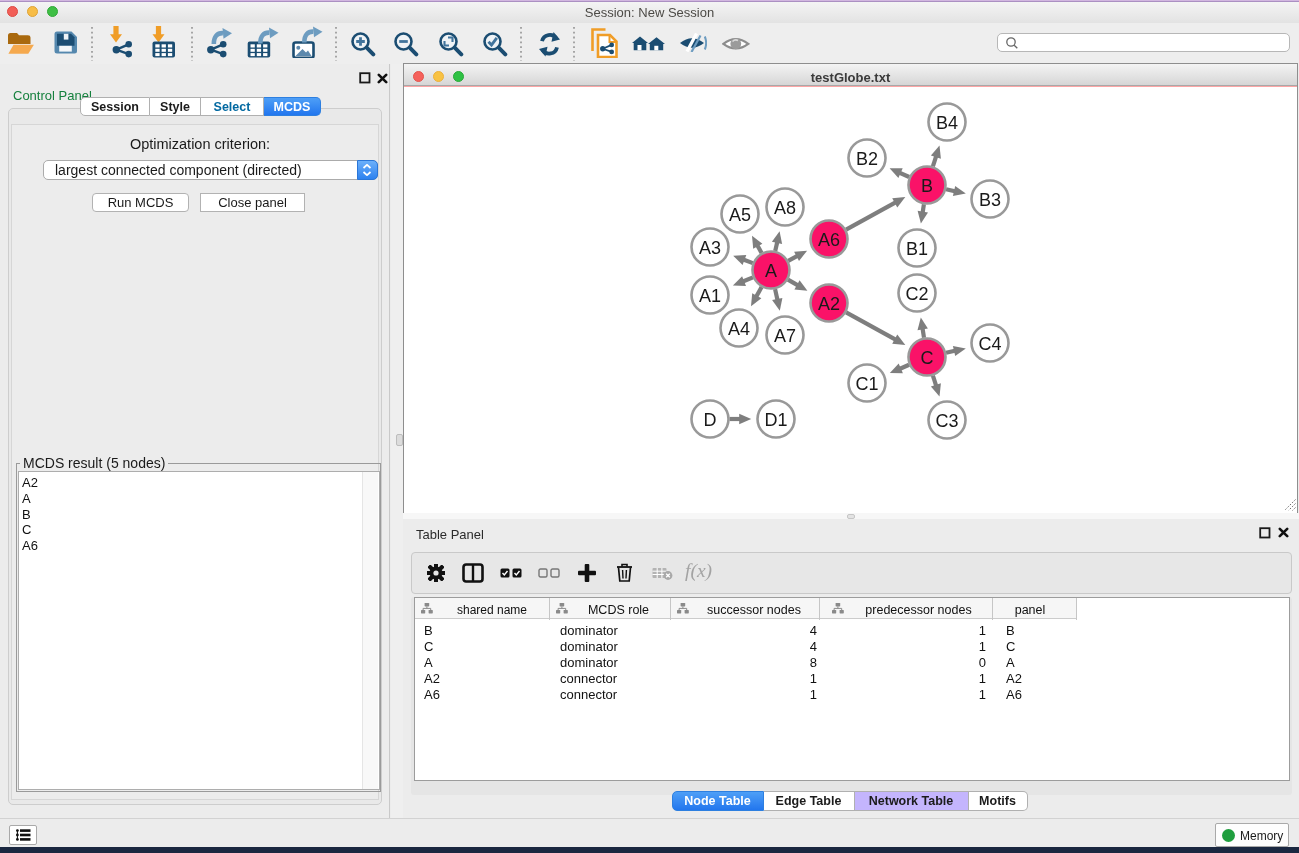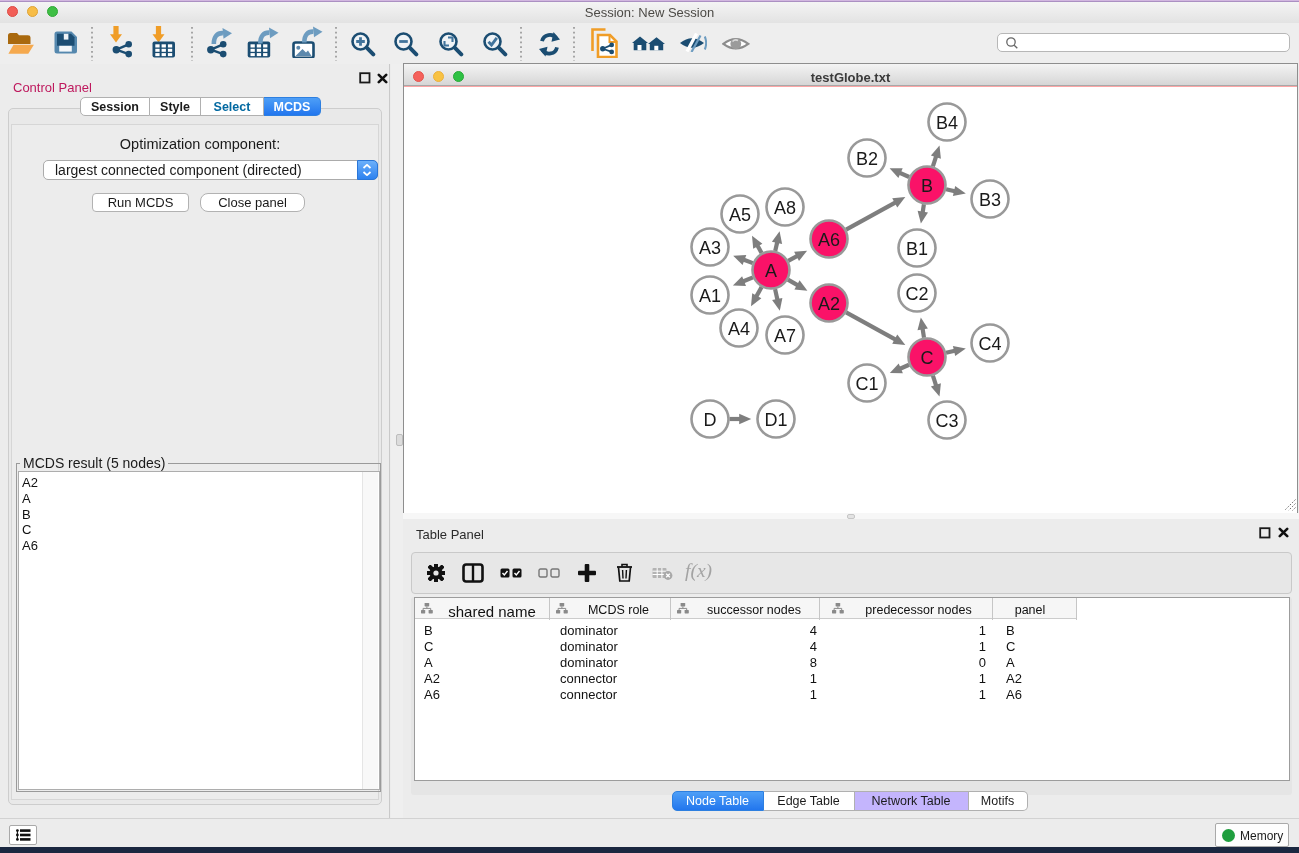--- a/index.html
+++ b/index.html
@@ -175,52 +175,52 @@
 
   <div class="abs" style="left:997px;top:10px;width:293px;height:19px;background:#fff;border:1px solid #b7b7b7;border-radius:5px">
     <svg width="14" height="14" style="position:absolute;left:7px;top:2px" viewBox="0 0 14 14">
         <circle cx="6" cy="6" r="4.2" fill="none" stroke="#666" stroke-width="1.3"></circle>
         <line x1="9.2" y1="9.2" x2="12.3" y2="12.3" stroke="#666" stroke-width="1.3"></line>
       </svg>
   </div>
 </div>
 
 <div class="abs" style="left:0;top:64px;width:390px;height:754px;background:#ececec;border-right:1px solid #c9c9c9">
-  <div class="abs" style="left:13px;top:16px;font-size:13px;color:#be185d">Control Panel</div>
+  <div class="abs" style="left:13px;top:24px;font-size:13px;color:#15803d">Control Panel</div>
   <svg class="abs" style="left:359px;top:8px" width="12" height="12" viewBox="0 0 12 12">
       <rect x="1.2" y="1.2" width="9.3" height="9.3" fill="none" stroke="#1a1a1a" stroke-width="1.8"></rect>
     </svg>
   <svg class="abs" style="left:377px;top:9px" width="11" height="11" viewBox="0 0 11 11">
       <path d="M1.8,1.8 L9.2,9.2 M9.2,1.8 L1.8,9.2" stroke="#111" stroke-width="2.6" stroke-linecap="round"></path>
     </svg>
 
   <div class="abs" style="left:8px;top:44px;width:374px;height:697px;background:#e9e9e9;border:1px solid #cdcdcd;border-radius:5px"></div>
   <div class="abs" style="left:11px;top:60px;width:368px;height:676px;background:#ececec;border:1px solid #d6d6d6"></div>
 
   <div class="abs" style="left:80px;top:33px;height:19px;display:flex;font-size:12.5px;font-weight:bold;text-align:center">
     <div style="width:70px;line-height:18px;background:#fff;border:1px solid #b0b0b0;border-radius:5px 0 0 5px;color:#1b1b1b">Session</div>
     <div style="width:51px;line-height:18px;background:#fff;border:1px solid #b0b0b0;border-left:none;color:#1b1b1b">Style</div>
     <div style="width:63px;line-height:18px;background:#fff;border:1px solid #b0b0b0;border-left:none;color:#0369a1">Select</div>
     <div style="width:57px;line-height:18px;background:linear-gradient(#4e9ff7,#2276ee);border:1px solid #2d7fe0;border-left:none;border-radius:0 5px 5px 0;color:#fff">MCDS</div>
   </div>
 
-  <div class="abs" style="left:5px;width:390px;top:72px;text-align:center;font-size:14.5px;color:#1a1a1a">Optimization component:</div>
+  <div class="abs" style="left:5px;width:390px;top:72px;text-align:center;font-size:14.5px;color:#1a1a1a">Optimization criterion:</div>
 
   <div class="abs" style="left:43px;top:96px;width:335px;height:20px;background:#fff;border:1px solid #ababab;border-radius:5px">
     <div style="position:absolute;left:11px;top:1px;font-size:14px;color:#1a1a1a">largest connected component (directed)</div>
     <div style="position:absolute;right:-1px;top:-1px;width:21px;height:20px;border-radius:0 5px 5px 0;background:linear-gradient(#6cb0fb,#2e82ef);border:1px solid #2a76d8">
       <svg width="10" height="12" viewBox="0 0 10 12" style="margin:3px auto 0 4px">
           <path d="M1.5,4 L5,0.8 L8.5,4" fill="none" stroke="#fff" stroke-width="1.7"></path>
           <path d="M1.5,8 L5,11.2 L8.5,8" fill="none" stroke="#fff" stroke-width="1.7"></path>
         </svg>
     </div>
   </div>
 
   <div class="abs" style="left:92px;top:129px;width:97px;height:19px;background:#fff;border:1px solid #b2b2b2;border-radius:4px;font-size:13px;text-align:center;line-height:17px;color:#1a1a1a">Run MCDS</div>
-  <div class="abs" style="left:200px;top:129px;width:105px;height:19px;background:#fff;border:1px solid #b2b2b2;border-radius:8px;font-size:13px;text-align:center;line-height:17px;color:#1a1a1a">Close panel</div>
+  <div class="abs" style="left:200px;top:129px;width:105px;height:19px;background:#fff;border:1px solid #b2b2b2;border-radius:0;font-size:13px;text-align:center;line-height:17px;color:#1a1a1a">Close panel</div>
 
   <div class="abs" style="left:16px;top:399px;width:365px;height:329px;border:1px solid #9a9a9a"></div>
   <div class="abs" style="left:20px;top:391px;background:#ececec;padding:0 3px;font-size:14px;color:#1a1a1a">MCDS result (5 nodes)</div>
   <div class="abs" style="left:18px;top:407px;width:362px;height:319px;background:#fff;border:1px solid #adadad">
     <div style="position:absolute;left:3px;top:3px;font-size:13px;color:#111;line-height:15.8px">A2<br>A<br>B<br>C<br>A6</div>
     <div style="position:absolute;right:1px;top:0;width:16px;height:100%;background:#f8f8f8;border-left:1px solid #e5e5e5"></div>
   </div>
 </div>
 
 <div class="abs" style="left:391px;top:64px;width:12px;height:754px;background:#efefef"></div>
@@ -432,21 +432,21 @@
         </g>
       </svg>
     <svg class="abs" style="left:417px;top:5px" width="12" height="11" viewBox="0 0 12 11">
         <g fill="#8a8a8a">
           <rect x="3.6" y="0" width="4.6" height="3.4" rx="0.6"></rect>
           <rect x="0" y="7" width="4.2" height="3.4" rx="0.6"></rect>
           <rect x="7.6" y="7" width="4.2" height="3.4" rx="0.6"></rect>
           <path d="M5.9,3.4 V5.4 M2.1,7 V5.4 H9.7 V7" stroke="#8a8a8a" stroke-width="1" fill="none"></path>
         </g>
       </svg>
-    <div class="abs" style="left:20px;top:5px;width:114px;text-align:center;font-size:15px">shared name</div>
+    <div class="abs" style="left:20px;top:5px;width:114px;text-align:center;font-size:12px">shared name</div>
     <div class="abs" style="left:152px;top:5px;width:103px;text-align:center;font-size:12.5px">MCDS role</div>
     <div class="abs" style="left:430px;top:5px;width:147px;text-align:center;font-size:12.5px">predecessor nodes</div>
     <div class="abs" style="left:274px;top:5px;width:130px;text-align:center;font-size:12.5px">successor nodes</div>
     <div class="abs" style="left:578px;top:5px;width:74px;text-align:center;font-size:12.5px">panel</div>
     <div class="abs" style="left:9px;top:25px">B</div>
     <div class="abs" style="left:145px;top:25px">dominator</div>
     <div class="abs" style="left:300px;top:25px;width:102px;text-align:right">4</div>
     <div class="abs" style="left:470px;top:25px;width:101px;text-align:right">1</div>
     <div class="abs" style="left:591px;top:25px">B</div>
     <div class="abs" style="left:9px;top:41px">C</div>
@@ -464,21 +464,21 @@
     <div class="abs" style="left:300px;top:73px;width:102px;text-align:right">1</div>
     <div class="abs" style="left:470px;top:73px;width:101px;text-align:right">1</div>
     <div class="abs" style="left:591px;top:73px">A2</div>
     <div class="abs" style="left:9px;top:89px">A6</div>
     <div class="abs" style="left:145px;top:89px">connector</div>
     <div class="abs" style="left:300px;top:89px;width:102px;text-align:right">1</div>
     <div class="abs" style="left:470px;top:89px;width:101px;text-align:right">1</div>
     <div class="abs" style="left:591px;top:89px">A6</div>
   </div>
 
-  <div class="abs" style="left:268.5px;top:271.5px;height:20.5px;display:flex;font-size:12.5px;font-weight:normal;text-align:center">
+  <div class="abs" style="left:268.5px;top:271.5px;height:20.5px;display:flex;font-size:12.5px;font-weight:bold;text-align:center">
     <div style="width:92px;line-height:19px;background:linear-gradient(#4e9ff7,#2276ee);border:1px solid #2d7fe0;border-radius:5px 0 0 5px;color:#fff">Node Table</div>
     <div style="width:91px;line-height:19px;background:#fff;border:1px solid #b0b0b0;border-left:none;color:#1b1b1b">Edge Table</div>
     <div style="width:114px;line-height:19px;background:#c4b5fd;border:1px solid #b0b0b0;border-left:none;color:#1b1b1b">Network Table</div>
     <div style="width:59px;line-height:19px;background:#fff;border:1px solid #b0b0b0;border-left:none;border-radius:0 5px 5px 0;color:#1b1b1b">Motifs</div>
   </div>
 </div>
 
 <div class="abs" style="left:0;top:818px;width:1299px;height:29px;background:#ececec;border-top:1px solid #d2d2d2">
   <div class="abs" style="left:9px;top:6px;width:28px;height:20px;background:#fff;border:1px solid #a9a9a9;border-radius:2px">
     <svg width="15" height="12" viewBox="0 0 15 12" style="margin:3px 0 0 6px">

